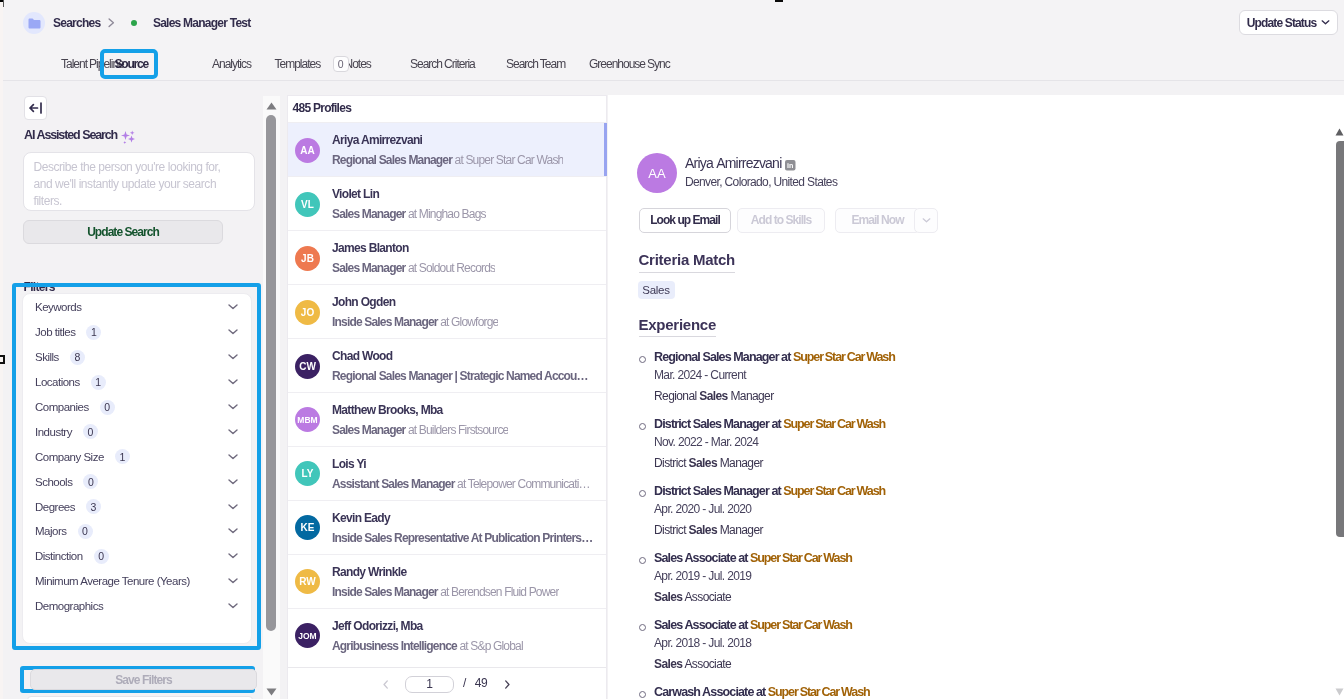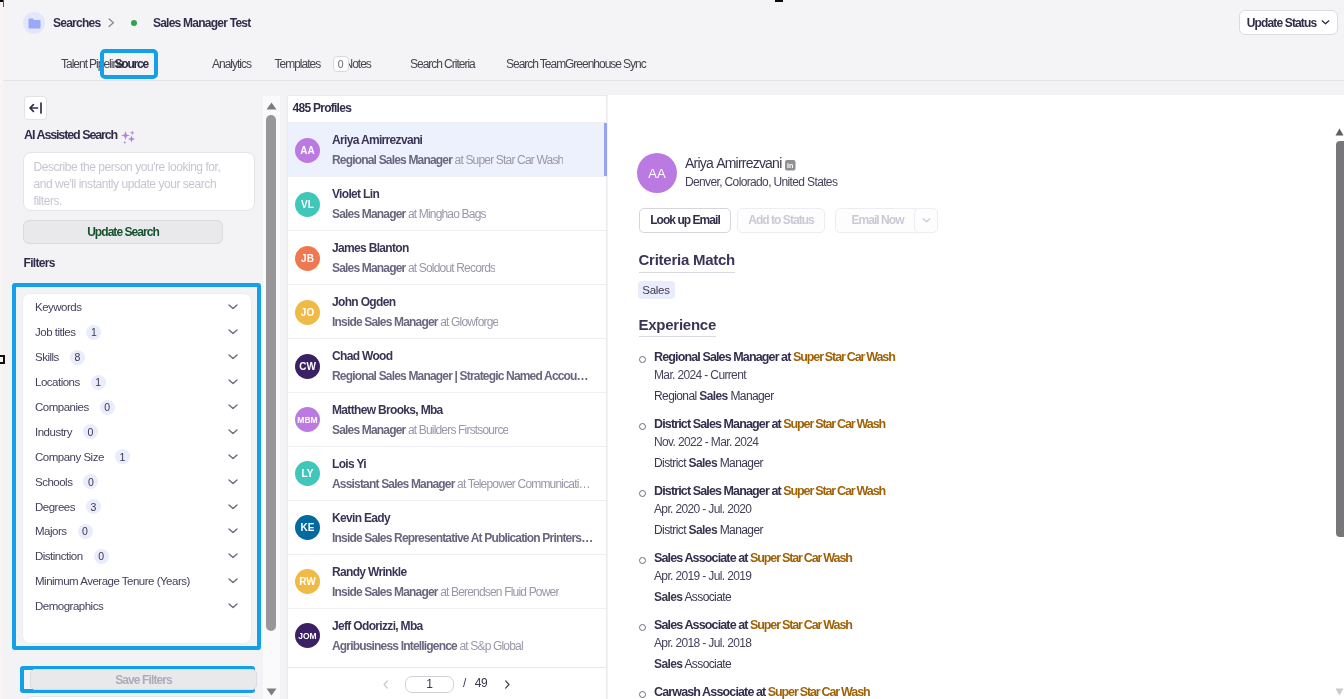--- a/index.html
+++ b/index.html
@@ -16,21 +16,21 @@
 .tab{top:57px;font-size:12px;color:#47434f;letter-spacing:-1.0px;word-spacing:-0.3px;white-space:nowrap;margin-left:41px;}
 #srcbox{left:99.5px;top:49px;width:58px;height:30px;border:4px solid #14a0e8;border-radius:5px;}
 #srctab{left:114.5px;top:57px;font-size:12px;font-weight:bold;color:#2c2741;letter-spacing:-1.2px;}
 #notesbadge{left:333px;top:55.5px;width:15.5px;height:16.5px;border:1px solid #d9d8dd;border-radius:4px;background:#fdfdfe;font-size:10.5px;color:#6a6575;display:flex;align-items:center;justify-content:center;}
 
 #collapse{left:24px;top:96px;width:23px;height:24px;background:#fff;border:1px solid #e2e1e6;border-radius:4px;display:flex;align-items:center;justify-content:center;}
 #aih{left:24px;top:128.4px;font-size:12.5px;font-weight:bold;color:#322c4b;letter-spacing:-1.15px;word-spacing:0.5px;}
 #sparkles{left:120px;top:129px;}
 #ta{left:23px;top:152px;width:232px;height:59px;background:#fff;border:1px solid #e4e3e8;border-radius:8px;padding:5.5px 9.5px;font-size:12px;line-height:17.3px;color:#c7c5d1;letter-spacing:-0.45px;}
 #updsearch{left:23px;top:220px;width:200px;height:24px;background:#e9e8eb;border:1px solid #dbdade;border-radius:6px;display:flex;align-items:center;justify-content:center;font-size:12px;font-weight:bold;color:#14532d;letter-spacing:-0.95px;}
-#filtersh{left:23.5px;top:256px;font-size:12px;font-weight:bold;color:#322c4b;letter-spacing:-0.67px;}
+#filtersh{left:23.5px;top:280px;font-size:12px;font-weight:bold;color:#322c4b;letter-spacing:-0.67px;}
 #bluefilters{left:12px;top:283px;width:249px;height:367px;border:4px solid #14a0e8;border-radius:3px;}
 #filterpanel{left:22px;top:293px;width:230px;height:351px;background:#fff;border:1px solid #edecf0;border-radius:8px;padding:1px 0;}
 .frow{height:24.9px;display:flex;align-items:center;padding:0 13px 0 12px;}
 .frow .lbl{font-size:11.5px;color:#45405c;letter-spacing:-0.5px;}
 .frow .cnt{margin-left:11px;min-width:15px;height:15px;padding:0 4px;background:#e8ecfb;border-radius:8px;font-size:10.5px;color:#3b3650;display:flex;align-items:center;justify-content:center;}
 .frow .chev{margin-left:auto;}
 #bluesave{left:20px;top:666px;width:235px;height:27px;border:4px solid #14a0e8;border-radius:3px;}
 #savebtn{left:24px;top:669px;width:227px;height:21px;background:#e9e8eb;border:1px solid #dbdade;border-radius:5px;display:flex;align-items:center;justify-content:center;font-size:12px;font-weight:bold;color:#aeacb9;letter-spacing:-0.89px;margin-left:6px;}
 #botsliver{left:27px;top:696px;width:226px;height:10px;background:#fff;border:1px solid #e5e4e9;border-radius:4px;}
 
@@ -91,21 +91,21 @@
 </div>
 <div id="updstat" class="abs">Update Status <svg width="9" height="5" viewBox="0 0 10 6">
       <polyline points="1,1 5,4.6 9,1" fill="none" stroke="#322c4b" stroke-width="1.6" stroke-linecap="round" stroke-linejoin="round"></polyline>
     </svg></div>
 <span class="abs tab" style="left:20px;">Talent Pipeline</span>
 <span class="abs tab" style="left:171px;">Analytics</span>
 <span class="abs tab" style="left:233.5px;">Templates</span>
 <span class="abs tab" style="left:303.5px;">Notes</span>
 <span class="abs tab" style="left:369px;">Search Criteria</span>
 <span class="abs tab" style="left:465px;">Search Team</span>
-<span class="abs tab" style="left:524px;">Greenhouse Sync</span>
+<span class="abs tab" style="left:548px;">Greenhouse Sync</span>
 <div id="srcbox" class="abs"></div>
 <span id="srctab" class="abs">Source</span>
 <div id="notesbadge" class="abs">0</div>
 <div id="collapse" class="abs">
     <svg width="15" height="14" viewBox="0 0 15 14">
       <path d="M13 2 L13 12" stroke="#332d4d" stroke-width="1.7" stroke-linecap="round"></path>
       <path d="M2 7 L9.5 7 M2 7 L5.4 3.6 M2 7 L5.4 10.4" stroke="#332d4d" stroke-width="1.7" fill="none" stroke-linecap="round" stroke-linejoin="round"></path>
     </svg>
   </div>
 <span id="aih" class="abs">AI Assisted Search</span>
@@ -317,21 +317,21 @@
   </span>
 <div id="rp" class="abs"></div>
 <div id="rpav" class="abs">AA</div>
 <span id="rpname" class="abs">Ariya Amirrezvani</span>
 <svg class="abs" style="left:785px;top:160px;" width="10.5" height="10.5" viewBox="0 0 11 11">
     <rect width="11" height="11" rx="2" fill="#8f8f94"></rect>
     <text x="5.5" y="8.6" font-size="7.5" font-weight="bold" fill="#fff" text-anchor="middle" font-family="Liberation Sans">in</text>
   </svg>
 <span id="rploc" class="abs">Denver, Colorado, United States</span>
 <div class="rbtn en abs" style="left:639px;width:92px;">Look up Email</div>
-<div class="rbtn dis abs" style="left:737px;width:88px;">Add to Status</div>
+<div class="rbtn dis abs" style="left:737px;width:88px;">Add to Skills</div>
 <div class="rbtn dis abs" style="left:835px;width:85px;">Email Now</div>
 <div class="rbtn dis abs" style="left:914px;width:24px;">
     <svg width="9" height="5" viewBox="0 0 10 6">
       <polyline points="1,1 5,4.6 9,1" fill="none" stroke="#cbc9d6" stroke-width="1.5" stroke-linecap="round" stroke-linejoin="round"></polyline>
     </svg>
   </div>
 <span class="rhead abs" style="top:251.2px;">Criteria Match</span>
 <div id="saleschip" class="abs">Sales</div>
 <span class="rhead abs" style="top:315.8px;">Experience</span>
 <div class="xp">

